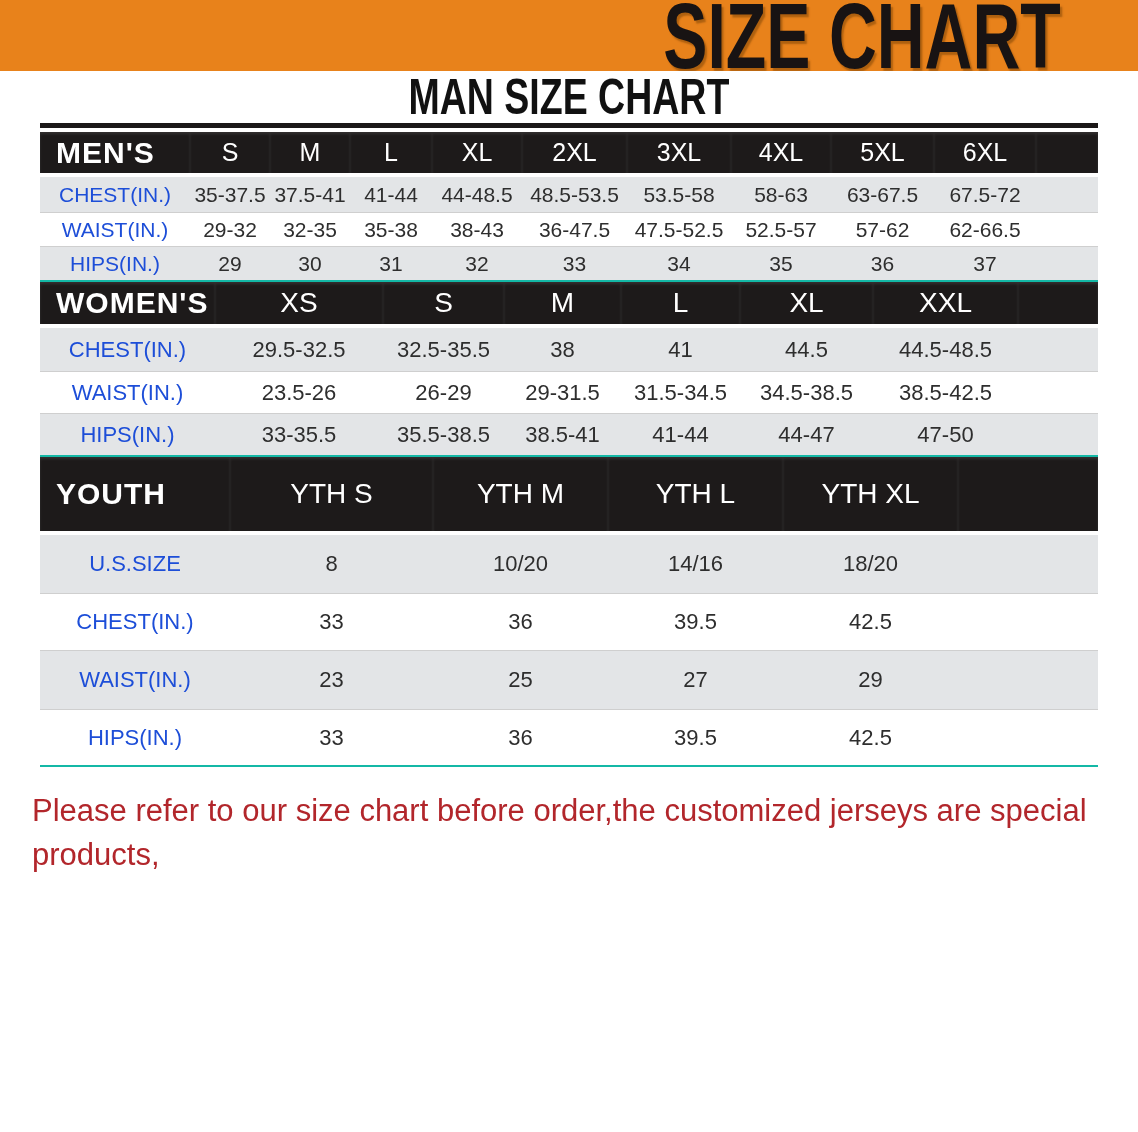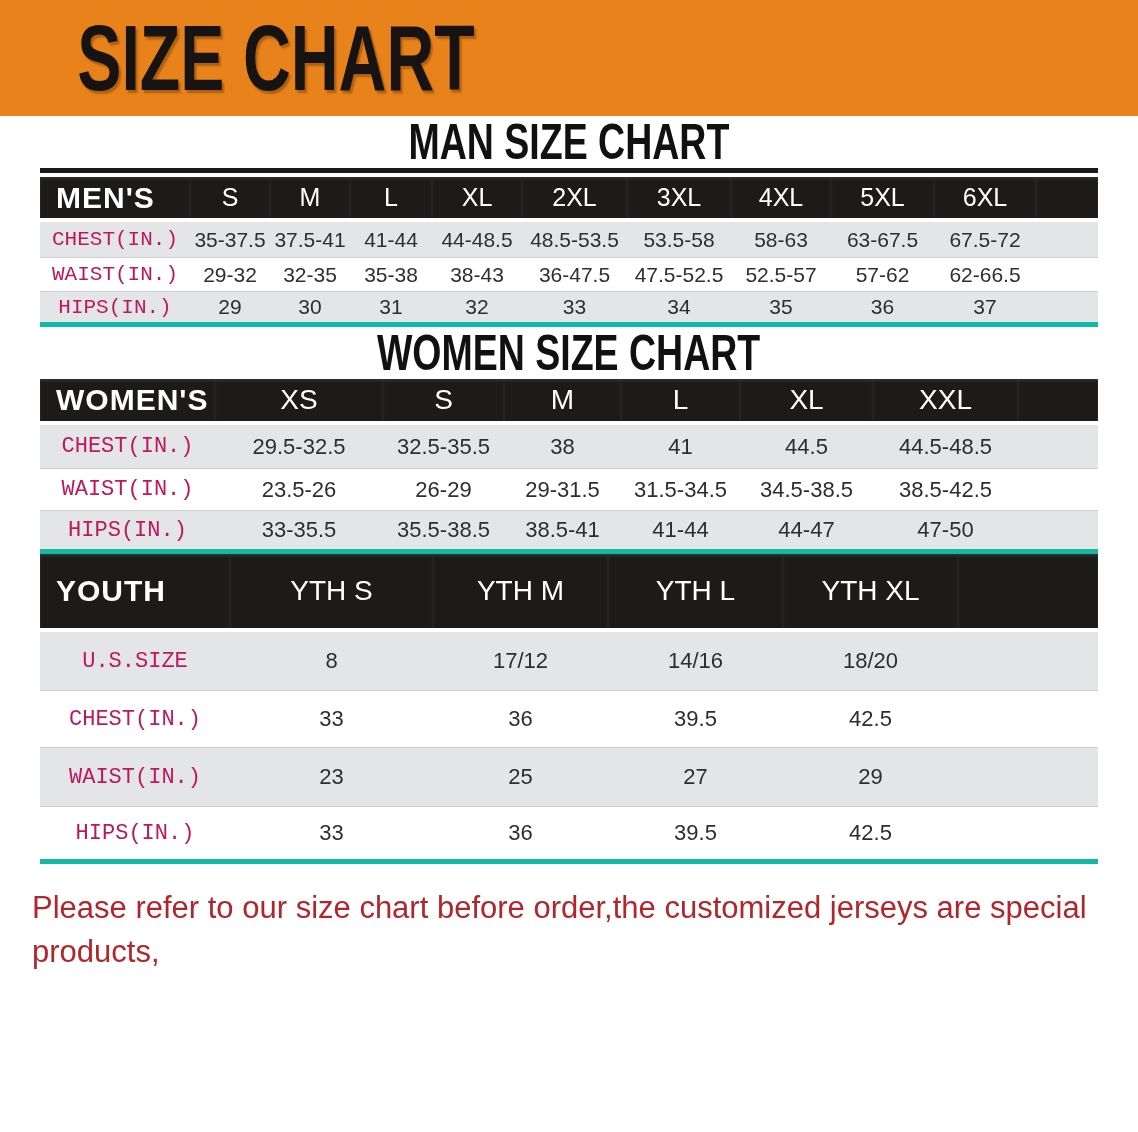--- a/index.html
+++ b/index.html
@@ -14,23 +14,23 @@
   body {
     width: 1138px; height: 1132px;
     background: #ffffff;
     overflow: hidden;
     font-family: "Liberation Sans", sans-serif;
     position: relative;
   }
 
   
   .banner {
-    height: 116px;
+    height: 71px;
     background: var(--orange);
-    display: flex; align-items: center; justify-content: flex-start;
+    display: flex; align-items: center; justify-content: flex-end;
     overflow: hidden;
   }
   .banner-title {
     display: inline-block;
     font-size: 92px; line-height: 100px;
     font-weight: 700;
     color: var(--ink);
     transform: scaleX(0.72);
     transform-origin: 50% 50%;
     white-space: nowrap;
@@ -90,28 +90,28 @@
   .youth th.corner { font-size: 30px; letter-spacing: 3px; }
 
   table.size-table td {
     text-align: center;
     color: #2e2e2e;
     overflow: hidden; white-space: nowrap;
   }
   .men   td { height: 35px; font-size: 21px; }
   .women td { height: 43px; font-size: 22px; }
   .youth td { height: 58px; font-size: 22px; }
-  table.size-table td.rowlabel { color: #be185d; font-family: Liberation Mono, monospace; }
+  table.size-table td.rowlabel { color: #1d4ed8; }
   table.size-table tbody tr:nth-child(odd) td  { background: var(--gray); }
   table.size-table tbody tr:nth-child(even) td {
     background: #ffffff;
     border-top: 1px solid #cfcfcf;
     border-bottom: 1px solid #cfcfcf;
   }
-  table.size-table tbody tr:last-child td { border-bottom: 5px solid #14b8a6; }
+  table.size-table tbody tr:last-child td { border-bottom: 2px solid #14b8a6; }
 
   
   .footer {
     margin-top: 22px;
     padding: 0 44px 0 32px;
     color: var(--red);
     font-size: 31px;
     line-height: 44px;
     font-weight: 400;
   }
@@ -196,23 +196,20 @@
             <td>36</td>
             <td>37</td>
             <td></td>
           </tr>
         </tbody>
     </table>
   </div>
 </section>
 
 <section>
-  <h2 class="section-heading heading-women">
-    <span>WOMEN SIZE CHART</span>
-  </h2>
   <table class="size-table women">
     <colgroup>
       <col style="width:175px">
         <col style="width:168px">
         <col style="width:121px">
         <col style="width:117px">
       <col style="width:119px">
         <col style="width:133px">
         <col style="width:145px">
         <col style="width:80px">
@@ -281,21 +278,21 @@
           <th>YTH M</th>
           <th>YTH L</th>
           <th>YTH XL</th>
           <th></th>
         </tr>
     </thead>
     <tbody>
         <tr>
           <td class="rowlabel">U.S.SIZE</td>
           <td>8</td>
-          <td>17/12</td>
+          <td>10/20</td>
           <td>14/16</td>
           <td>18/20</td>
           <td></td>
         </tr>
         <tr>
           <td class="rowlabel">CHEST(IN.)</td>
           <td>33</td>
           <td>36</td>
           <td>39.5</td>
           <td>42.5</td>

